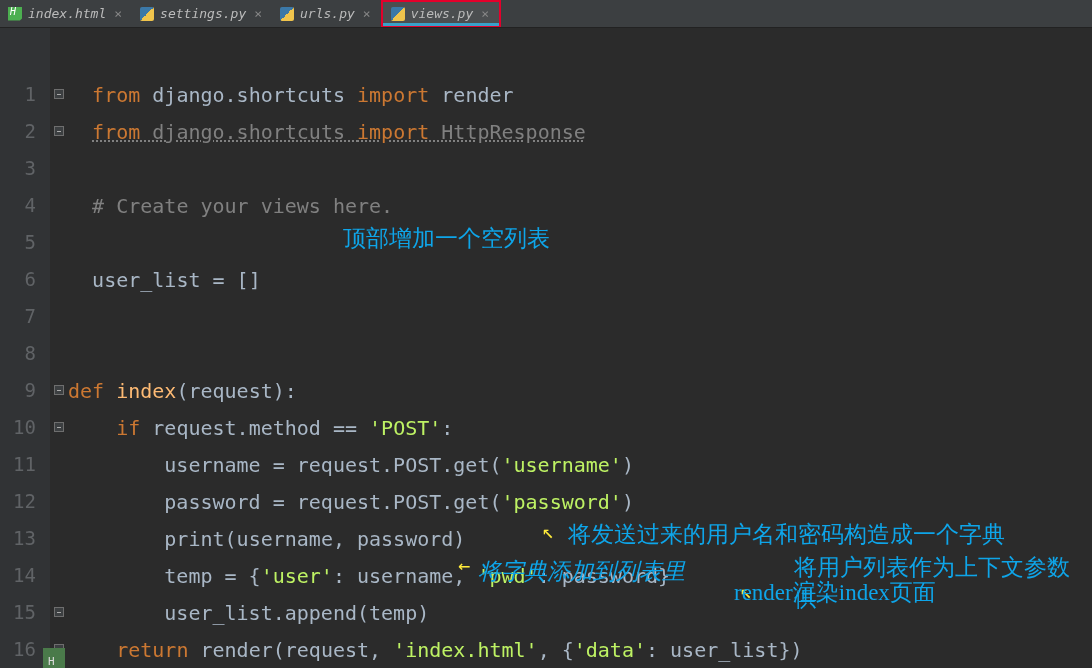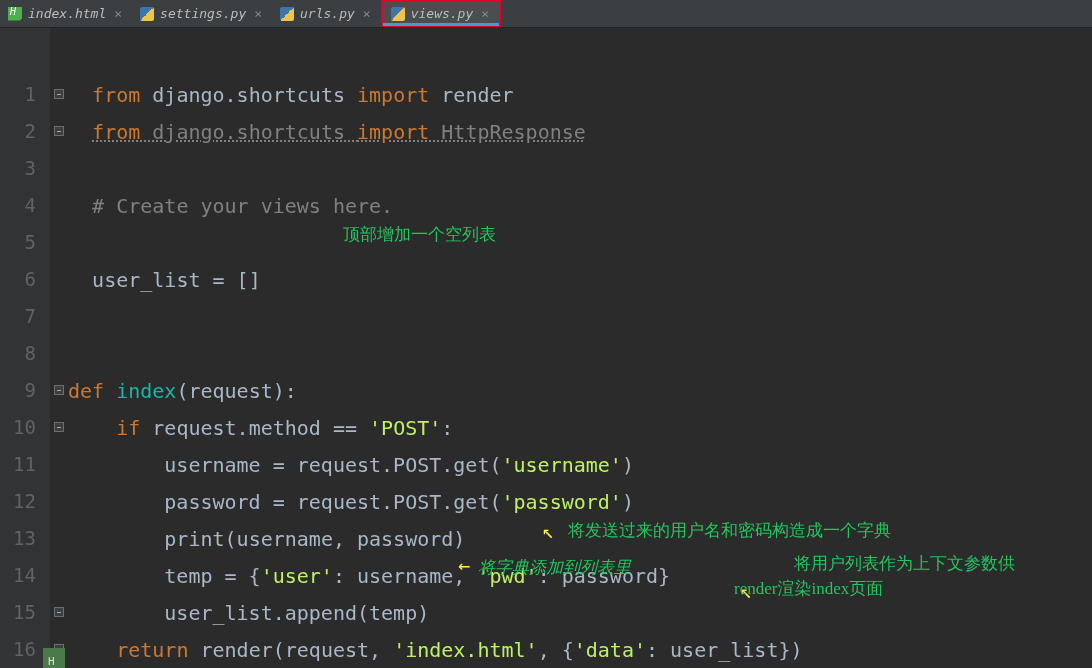--- a/index.html
+++ b/index.html
@@ -75,29 +75,29 @@
     height: 37px;
     font-size: 20px;
     white-space: pre;
     display: flex;
     align-items: flex-start;
     position: relative;
   }
   .kw { color: #cc7832; }
   .str { color: #bef264; }
   .cmt { color: #808080; }
-  .fn { color: #14b8a6; }
+  .fn { color: #fdba74; }
   .plain { color: #a9b7c6; }
   .dim { color: #808080; }
   .paren { color:#a9b7c6; }
   .und { text-decoration-line: underline; text-decoration-style: dotted; text-decoration-color:#808080; }
   .annot {
     position: absolute;
-    color: #22c55e;
-    font-size: 17px;
+    color: #0ea5e9;
+    font-size: 23px;
     font-family: "SimSun","Songti SC",serif;
     pointer-events: none;
   }
   .arrow {
     position:absolute; color:#ffeb3b; font-size:20px; transform:scaleX(-1);
   }
   .arrow2 { position:absolute; color:#ffeb3b; font-size:20px;}
   .modified-bar {
     position:absolute; left:43px; bottom:0; width:22px; height:20px; background:#4a7a4a;
   }

